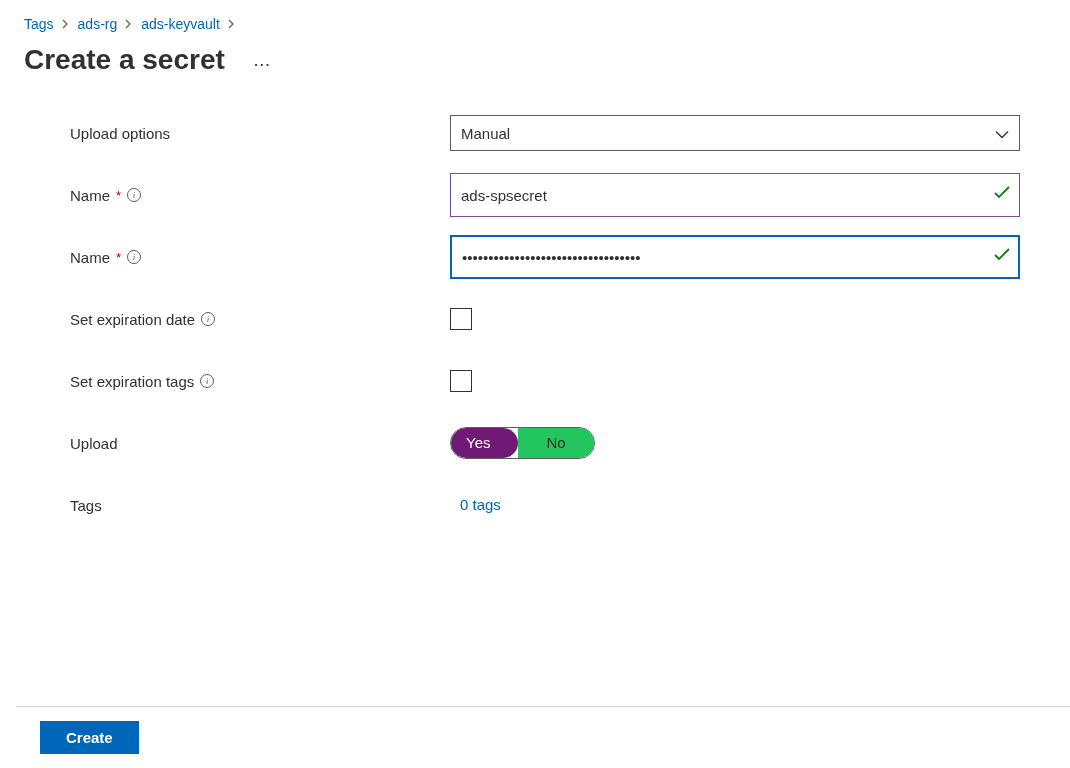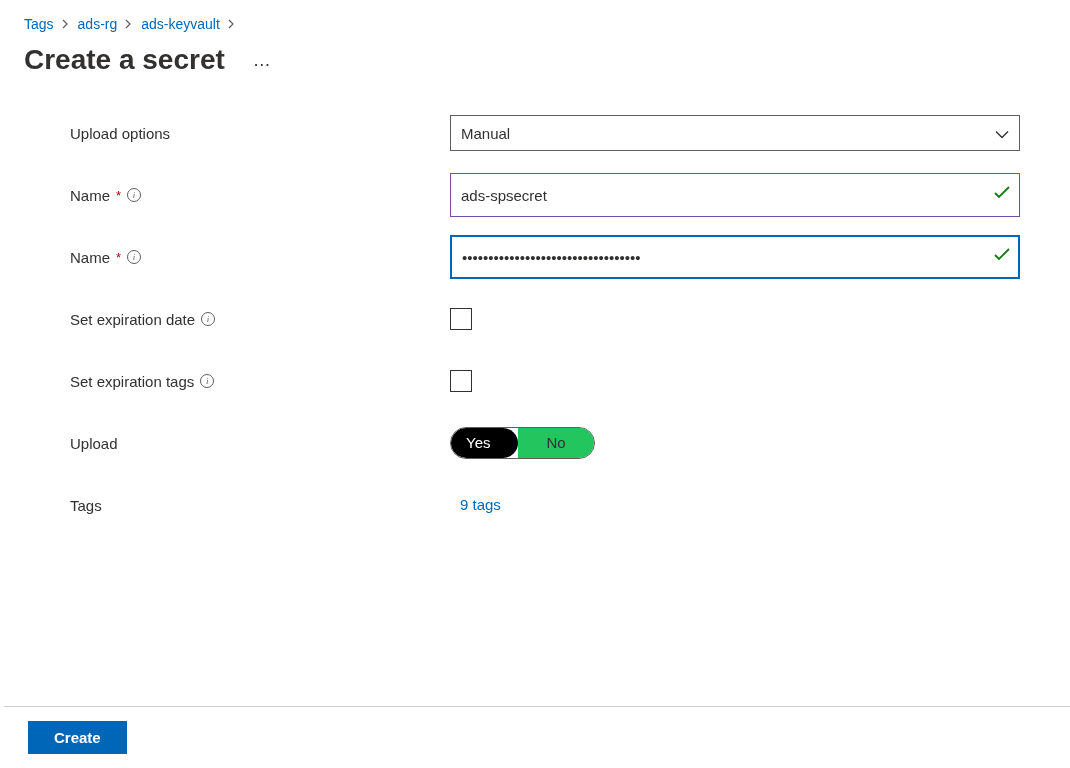--- a/index.html
+++ b/index.html
@@ -154,37 +154,37 @@
     .toggle-option {
       padding: 0 28px;
       font-size: 15px;
       line-height: 30px;
       cursor: pointer;
       background: #22c55e;
       color: #323130;
       border: none;
     }
     .toggle-option.active {
-      background: #000000;
+      background: #701a75;
       color: #fff;
       border-radius: 16px;
       padding-left: 15px;
     }
 
     .tags-link {
       color: #0067b8;
       font-size: 15px;
       text-decoration: none;
       cursor: pointer;
       padding-left: 10px;
     }
 
     .footer-bar {
       position: absolute;
-      left: 4px;
+      left: 16px;
       right: 0;
       bottom: 0;
       border-top: 1px solid #d2d0ce;
       padding: 14px 24px;
       background: #fff;
     }
     .create-button {
       background: #0067b8;
       color: #fff;
       border: none;
@@ -304,21 +304,21 @@
         <button class="toggle-option">No</button>
       </div>
     </div>
   </div>
 
   <div class="form-row">
     <label class="form-label">
       <span>Tags</span>
     </label>
     <div class="form-control">
-      <a class="tags-link">9 tags</a>
+      <a class="tags-link">0 tags</a>
     </div>
   </div>
 
 </div>
 
 <div class="footer-bar">
   <button class="create-button">Create</button>
 </div>
 
 </body></html>

